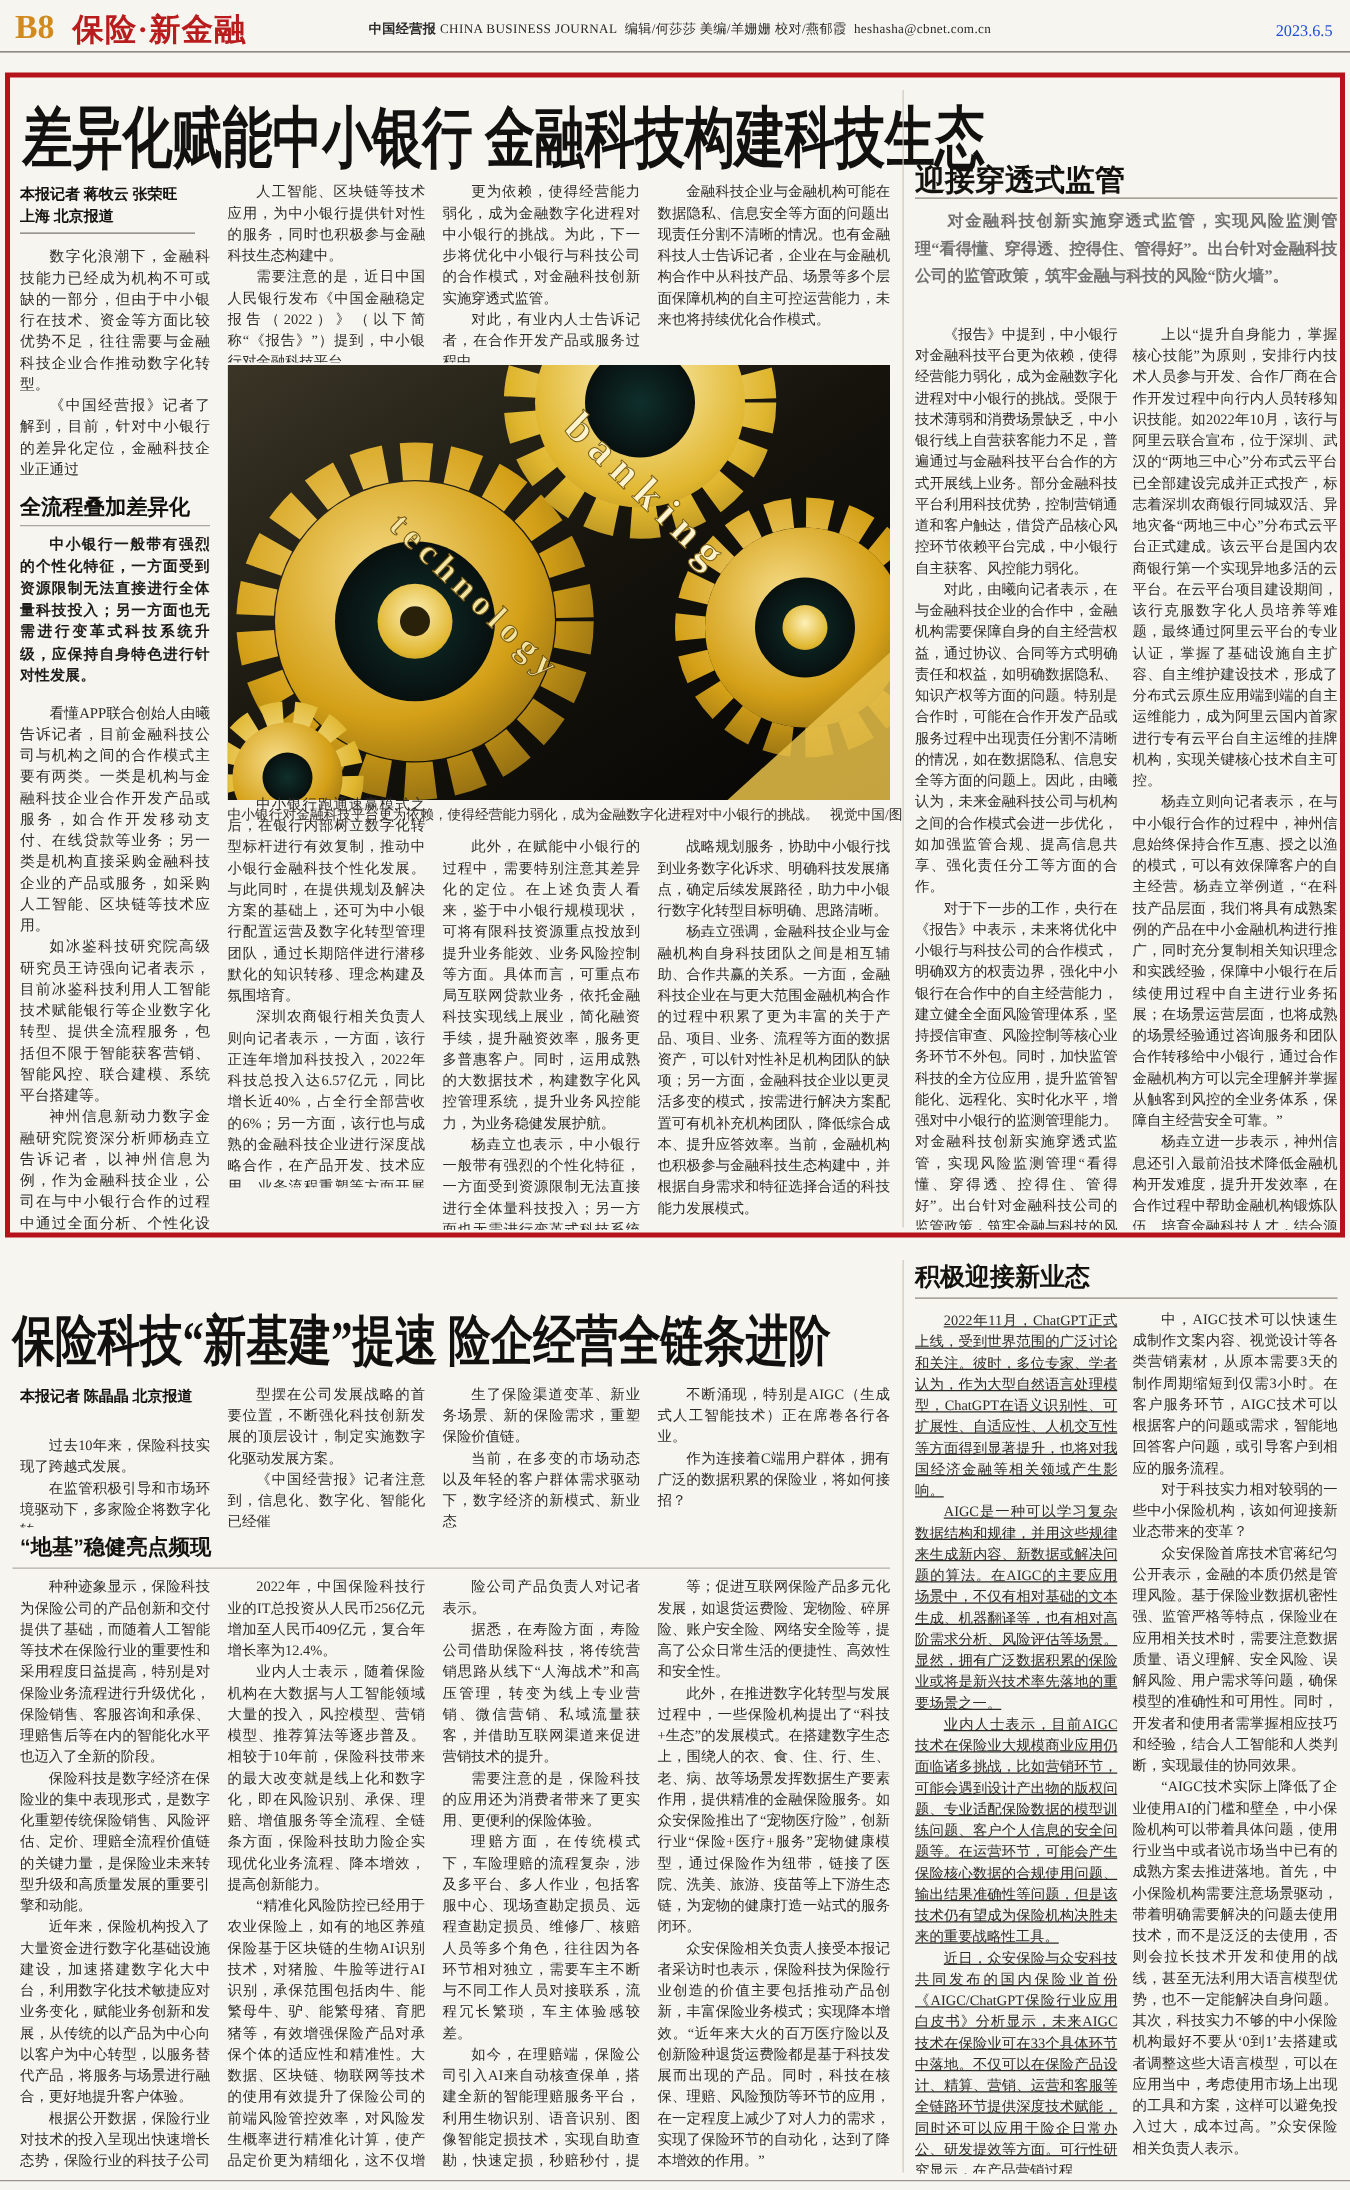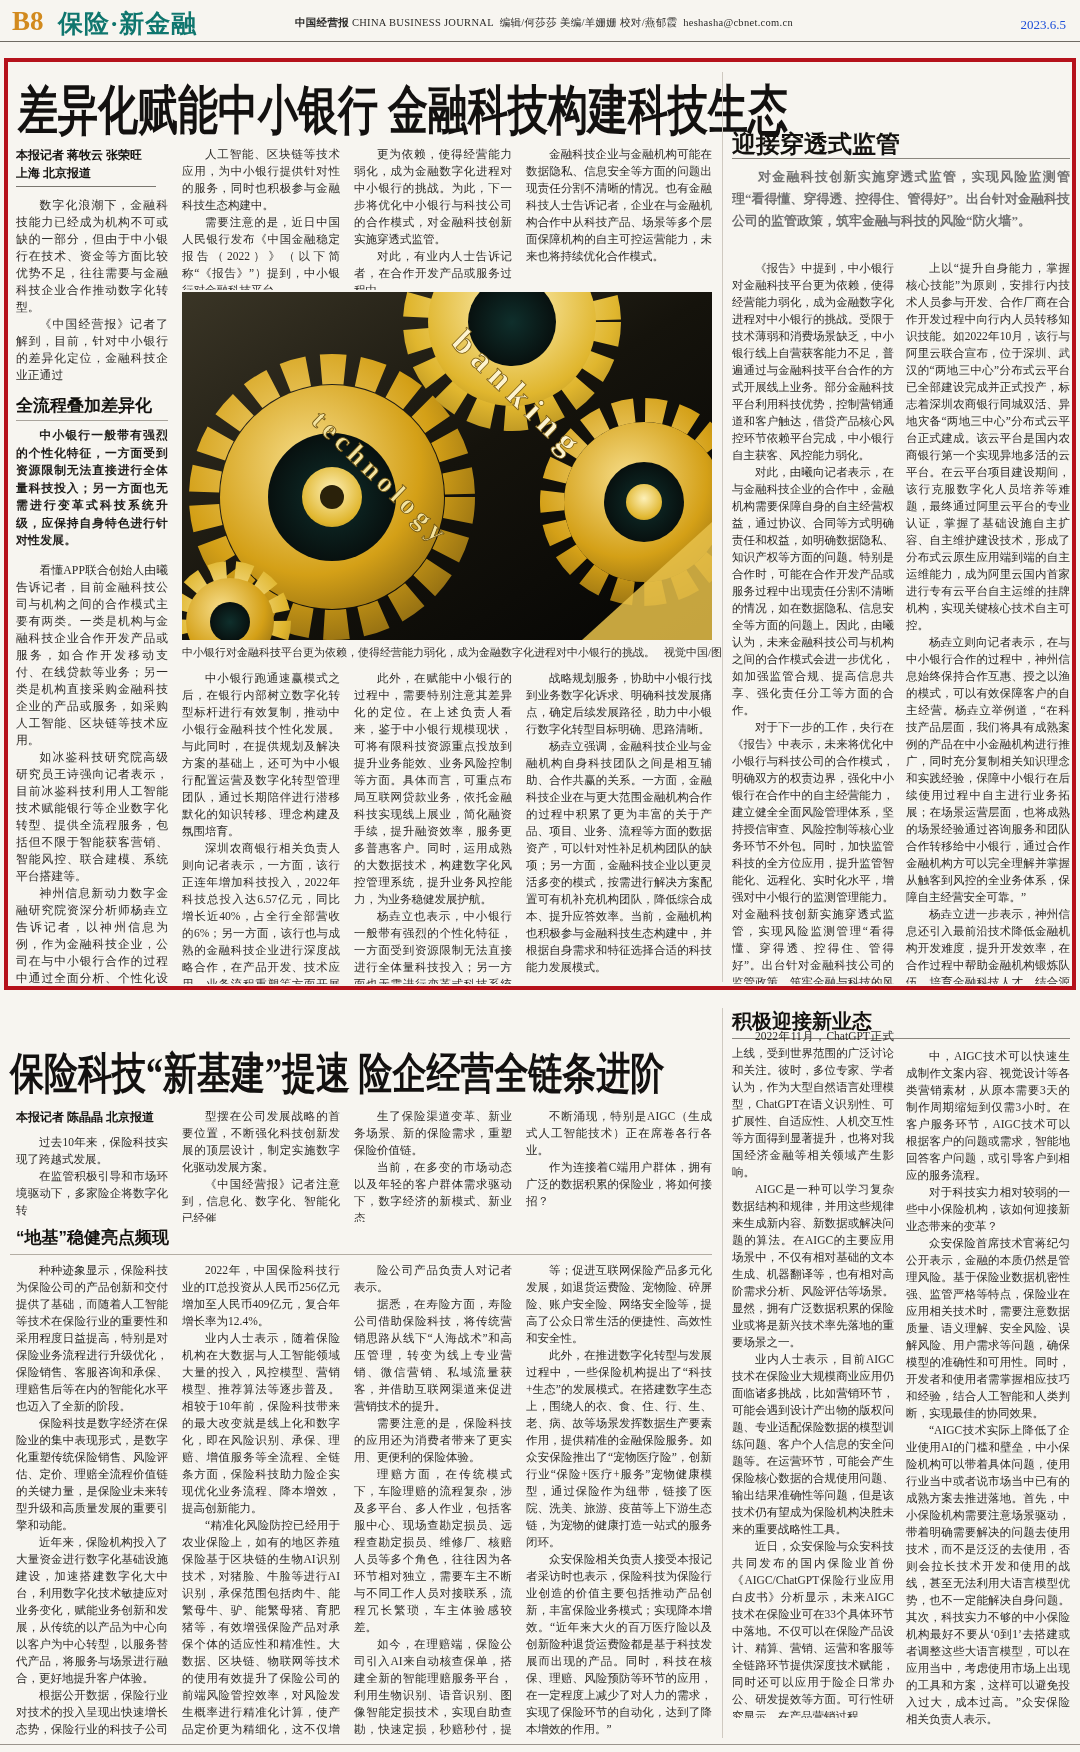--- a/index.html
+++ b/index.html
@@ -17,21 +17,21 @@
   .rule-h{position:absolute;border-top:1px solid #9a948c}
   .rule-v{position:absolute;border-left:1px solid #cfc9c0}
   .caption{position:absolute;display:flex;justify-content:space-between;font-size:11px;line-height:16px;color:#33302c}
   .masthead{font-size:10.5px;color:#2b2a28;letter-spacing:.3px;white-space:nowrap}
 </style>
 </head>
 <body>
 
 <div class="abs" style="left:0;top:0;width:1080px;height:42px;border-bottom:1.5px solid #6e6a63;">
   <span class="abs" style="left:12px;top:6px;font-size:27px;font-weight:900;color:#d28a1e;font-family:'Liberation Serif',serif;">B8</span>
-  <span class="abs" style="left:58px;top:7px;font-size:25px;font-weight:900;color:#0f766e;letter-spacing:1px;">保险·新金融</span>
+  <span class="abs" style="left:58px;top:7px;font-size:25px;font-weight:900;color:#b91c1c;letter-spacing:1px;">保险·新金融</span>
   <div class="abs masthead" style="left:295px;top:16px;width:430px;text-align:right;">
     <b>中国经营报</b>
     <span>CHINA BUSINESS JOURNAL</span>&nbsp;
     <span>编辑/何莎莎  美编/羊姗姗  校对/燕郁霞</span>&nbsp;
     <span>heshasha@cbnet.com.cn</span>
   </div>
   <span class="abs" style="right:14px;top:17px;font-size:13px;color:#1d4ed8;">2023.6.5</span>
 </div>
 
 <div class="abs" style="left:4px;top:58px;width:1072px;height:932px;border:4px solid #b5121b;background:#f7f5f0;"></div>
@@ -123,21 +123,21 @@
     </g>
     <text transform="translate(268,52) rotate(44)" font-family="Liberation Serif, serif" font-size="34" font-weight="bold" fill="#fdf3cf" stroke="#7c5e10" stroke-width="0.8" letter-spacing="7">banking</text>
     <text transform="translate(128,130) rotate(44)" font-family="Liberation Serif, serif" font-size="28" font-weight="bold" fill="#f3e3a0" stroke="#6e5310" stroke-width="0.8" letter-spacing="5">technology</text>
   </svg>
 </div>
 <div class="caption" style="left:182px;top:644px;width:540px;">
   <span>中小银行对金融科技平台更为依赖，使得经营能力弱化，成为金融数字化进程对中小银行的挑战。</span>
   <span style="white-space:nowrap;">视觉中国/图</span>
 </div>
 
-<div class="col" style="left:182px;top:670px;width:158px;height:314px;">
+<div class="col" style="left:182px;top:636px;width:158px;height:314px;">
     <p>中小银行跑通速赢模式之后，在银行内部树立数字化转型标杆进行有效复制，推动中小银行金融科技个性化发展。与此同时，在提供规划及解决方案的基础上，还可为中小银行配置运营及数字化转型管理团队，通过长期陪伴进行潜移默化的知识转移、理念构建及氛围培育。</p>
     <p>深圳农商银行相关负责人则向记者表示，一方面，该行正连年增加科技投入，2022年科技总投入达6.57亿元，同比增长近40%，占全行全部营收的6%；另一方面，该行也与成熟的金融科技企业进行深度战略合作，在产品开发、技术应用、业务流程重塑等方面开展合作，打造联合的金融服务产品，发挥双方的优势，开发出更加创新的产品。</p>
   </div>
 <div class="col" style="left:354px;top:670px;width:158px;height:314px;">
     <p>此外，在赋能中小银行的过程中，需要特别注意其差异化的定位。在上述负责人看来，鉴于中小银行规模现状，可将有限科技资源重点投放到提升业务能效、业务风险控制等方面。具体而言，可重点布局互联网贷款业务，依托金融科技实现线上展业，简化融资手续，提升融资效率，服务更多普惠客户。同时，运用成熟的大数据技术，构建数字化风控管理系统，提升业务风控能力，为业务稳健发展护航。</p>
     <p>杨垚立也表示，中小银行一般带有强烈的个性化特征，一方面受到资源限制无法直接进行全体量科技投入；另一方面也无需进行变革式科技系统升级，应保持自身特色进行针对性发展。为此，需要设计经咨询评估定位及</p>
   </div>
 <div class="col" style="left:526px;top:670px;width:186px;height:314px;">
     <p>战略规划服务，协助中小银行找到业务数字化诉求、明确科技发展痛点，确定后续发展路径，助力中小银行数字化转型目标明确、思路清晰。</p>
     <p>杨垚立强调，金融科技企业与金融机构自身科技团队之间是相互辅助、合作共赢的关系。一方面，金融科技企业在与更大范围金融机构合作的过程中积累了更为丰富的关于产品、项目、业务、流程等方面的数据资产，可以针对性补足机构团队的缺项；另一方面，金融科技企业以更灵活多变的模式，按需进行解决方案配置可有机补充机构团队，降低综合成本、提升应答效率。当前，金融机构也积极参与金融科技生态构建中，并根据自身需求和特征选择合适的科技能力发展模式。</p>
@@ -157,21 +157,21 @@
   </div>
 <div class="col" style="left:906px;top:260px;width:164px;height:724px;">
     <p>上以“提升自身能力，掌握核心技能”为原则，安排行内技术人员参与开发、合作厂商在合作开发过程中向行内人员转移知识技能。如2022年10月，该行与阿里云联合宣布，位于深圳、武汉的“两地三中心”分布式云平台已全部建设完成并正式投产，标志着深圳农商银行同城双活、异地灾备“两地三中心”分布式云平台正式建成。该云平台是国内农商银行第一个实现异地多活的云平台。在云平台项目建设期间，该行克服数字化人员培养等难题，最终通过阿里云平台的专业认证，掌握了基础设施自主扩容、自主维护建设技术，形成了分布式云原生应用端到端的自主运维能力，成为阿里云国内首家进行专有云平台自主运维的挂牌机构，实现关键核心技术自主可控。</p>
     <p>杨垚立则向记者表示，在与中小银行合作的过程中，神州信息始终保持合作互惠、授之以渔的模式，可以有效保障客户的自主经营。杨垚立举例道，“在科技产品层面，我们将具有成熟案例的产品在中小金融机构进行推广，同时充分复制相关知识理念和实践经验，保障中小银行在后续使用过程中自主进行业务拓展；在场景运营层面，也将成熟的场景经验通过咨询服务和团队合作转移给中小银行，通过合作金融机构方可以完全理解并掌握从触客到风控的全业务体系，保障自主经营安全可靠。”</p>
     <p>杨垚立进一步表示，神州信息还引入最前沿技术降低金融机构开发难度，提升开发效率，在合作过程中帮助金融机构锻炼队伍、培育金融科技人才，结合源码提供保障金融机构系统、人员以及核心业务的独立自主。未来，公司也会持续优化合作模式，寻找个性化、有针对性的合作方案，使得双方合作最为高效，满足客户需求，未来将继续探索多路线数字化转型方案，与中小银行共建金融科技生态体系。</p>
   </div>
 
 <div class="abs bigheadline" style="left:10px;top:1044px;font-size:34px;transform:scale(1.0,1.28);transform-origin:left top;">保险科技“新基建”提速  险企经营全链条进阶</div>
 
 <div class="col" style="left:16px;top:1108px;width:152px;height:114px;">
-  <div class="byline" style="margin-bottom:8px;">本报记者 陈晶晶 北京报道</div>
+  <div class="byline" style="margin-bottom:23px;">本报记者 陈晶晶 北京报道</div>
   <div>
       <p>过去10年来，保险科技实现了跨越式发展。</p>
       <p>在监管积极引导和市场环境驱动下，多家险企将数字化转</p>
     </div>
 </div>
 <div class="col" style="left:182px;top:1108px;width:158px;height:114px;">
     <p>型摆在公司发展战略的首要位置，不断强化科技创新发展的顶层设计，制定实施数字化驱动发展方案。</p>
     <p>《中国经营报》记者注意到，信息化、数字化、智能化已经催</p>
   </div>
 <div class="col" style="left:354px;top:1108px;width:158px;height:114px;">
@@ -207,21 +207,21 @@
 <div class="col" style="left:526px;top:1262px;width:186px;height:476px;">
     <p>等；促进互联网保险产品多元化发展，如退货运费险、宠物险、碎屏险、账户安全险、网络安全险等，提高了公众日常生活的便捷性、高效性和安全性。</p>
     <p>此外，在推进数字化转型与发展过程中，一些保险机构提出了“科技+生态”的发展模式。在搭建数字生态上，围绕人的衣、食、住、行、生、老、病、故等场景发挥数据生产要素作用，提供精准的金融保险服务。如众安保险推出了“宠物医疗险”，创新行业“保险+医疗+服务”宠物健康模型，通过保险作为纽带，链接了医院、洗美、旅游、疫苗等上下游生态链，为宠物的健康打造一站式的服务闭环。</p>
     <p>众安保险相关负责人接受本报记者采访时也表示，保险科技为保险行业创造的价值主要包括推动产品创新，丰富保险业务模式；实现降本增效。“近年来大火的百万医疗险以及创新险种退货运费险都是基于科技发展而出现的产品。同时，科技在核保、理赔、风险预防等环节的应用，在一定程度上减少了对人力的需求，实现了保险环节的自动化，达到了降本增效的作用。”</p>
   </div>
 
 <div class="rule-v" style="left:722px;top:1008px;height:730px;"></div>
 
 <div class="abs subhead" style="left:732px;top:1008px;font-size:20px;">积极迎接新业态</div>
 <div class="rule-h" style="left:732px;top:1038px;width:338px;border-top-color:#8b867e;"></div>
-<div class="col" style="left:732px;top:1028px;width:162px;height:690px;">
+<div class="col" style="left:732px;top:1049px;width:162px;height:690px;text-decoration:underline;">
     <p>2022年11月，ChatGPT正式上线，受到世界范围的广泛讨论和关注。彼时，多位专家、学者认为，作为大型自然语言处理模型，ChatGPT在语义识别性、可扩展性、自适应性、人机交互性等方面得到显著提升，也将对我国经济金融等相关领域产生影响。</p>
     <p>AIGC是一种可以学习复杂数据结构和规律，并用这些规律来生成新内容、新数据或解决问题的算法。在AIGC的主要应用场景中，不仅有相对基础的文本生成、机器翻译等，也有相对高阶需求分析、风险评估等场景。显然，拥有广泛数据积累的保险业或将是新兴技术率先落地的重要场景之一。</p>
     <p>业内人士表示，目前AIGC技术在保险业大规模商业应用仍面临诸多挑战，比如营销环节，可能会遇到设计产出物的版权问题、专业适配保险数据的模型训练问题、客户个人信息的安全问题等。在运营环节，可能会产生保险核心数据的合规使用问题、输出结果准确性等问题，但是该技术仍有望成为保险机构决胜未来的重要战略性工具。</p>
     <p>近日，众安保险与众安科技共同发布的国内保险业首份《AIGC/ChatGPT保险行业应用白皮书》分析显示，未来AIGC技术在保险业可在33个具体环节中落地。不仅可以在保险产品设计、精算、营销、运营和客服等全链路环节提供深度技术赋能，同时还可以应用于险企日常办公、研发提效等方面。可行性研究显示，在产品营销过程</p>
   </div>
 <div class="col" style="left:906px;top:1048px;width:164px;height:690px;">
     <p>中，AIGC技术可以快速生成制作文案内容、视觉设计等各类营销素材，从原本需要3天的制作周期缩短到仅需3小时。在客户服务环节，AIGC技术可以根据客户的问题或需求，智能地回答客户问题，或引导客户到相应的服务流程。</p>
     <p>对于科技实力相对较弱的一些中小保险机构，该如何迎接新业态带来的变革？</p>
     <p>众安保险首席技术官蒋纪匀公开表示，金融的本质仍然是管理风险。基于保险业数据机密性强、监管严格等特点，保险业在应用相关技术时，需要注意数据质量、语义理解、安全风险、误解风险、用户需求等问题，确保模型的准确性和可用性。同时，开发者和使用者需掌握相应技巧和经验，结合人工智能和人类判断，实现最佳的协同效果。</p>
     <p>“AIGC技术实际上降低了企业使用AI的门槛和壁垒，中小保险机构可以带着具体问题，使用行业当中或者说市场当中已有的成熟方案去推进落地。首先，中小保险机构需要注意场景驱动，带着明确需要解决的问题去使用技术，而不是泛泛的去使用，否则会拉长技术开发和使用的战线，甚至无法利用大语言模型优势，也不一定能解决自身问题。其次，科技实力不够的中小保险机构最好不要从‘0到1’去搭建或者调整这些大语言模型，可以在应用当中，考虑使用市场上出现的工具和方案，这样可以避免投入过大，成本过高。”众安保险相关负责人表示。</p>

